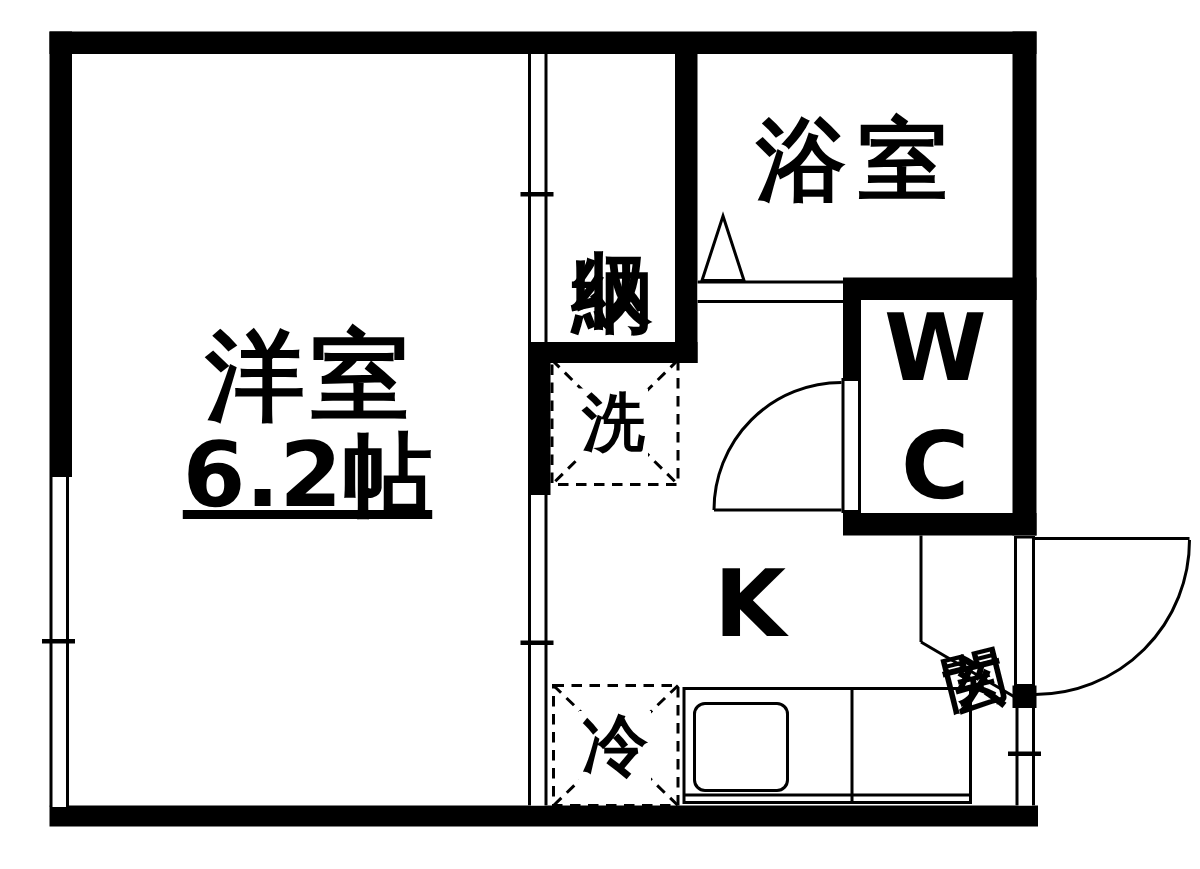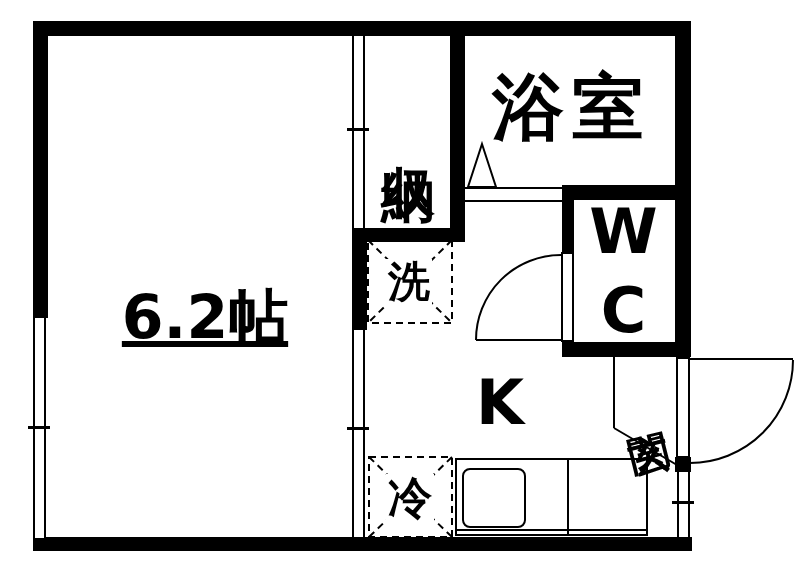--- a/index.html
+++ b/index.html
@@ -30,21 +30,21 @@
   .label{
     position:absolute;color:#000;font-weight:bold;
     transform:translate(-50%,-50%);
     white-space:nowrap;line-height:1;
   }
   .label.vtext{
     writing-mode:vertical-rl;text-orientation:upright;
   }
   #label-western-room{font-size:66px;letter-spacing:4px;}
   #label-western-size{font-size:60px;letter-spacing:0px;text-decoration:underline;}
-  #label-bathroom{font-size:72px;letter-spacing:8px;}
+  #label-bathroom{font-size:60px;letter-spacing:8px;}
   #label-closet{font-size:54px;letter-spacing:6px;}
   #label-wc{font-size:62px;letter-spacing:6px;}
   #label-kitchen{font-size:62px;}
   #label-washer{font-size:42px;background:#fff;padding:2px;}
   #label-fridge{font-size:44px;background:#fff;padding:2px;}
   #label-entrance{font-size:40px;letter-spacing:2px;
     transform:translate(-50%,-50%) rotate(-14deg);}
   svg.overlay{position:absolute;left:0;top:0;pointer-events:none;}
 </style>
 </head>
@@ -106,20 +106,21 @@
       <line x1="452" y1="240" x2="368" y2="323" stroke="#000000" stroke-width="2" stroke-dasharray="7,5"></line>
     </g>
 
     <g>
       <rect x="369" y="457" width="83" height="80" fill="none" stroke="#000000" stroke-width="2" stroke-dasharray="7,5"></rect>
       <line x1="369" y1="457" x2="452" y2="537" stroke="#000000" stroke-width="2" stroke-dasharray="7,5"></line>
       <line x1="452" y1="457" x2="369" y2="537" stroke="#000000" stroke-width="2" stroke-dasharray="7,5"></line>
     </g>
   </svg>
 
+  <div class="label" id="label-western-room" style="left:207px;top:251px;">洋室</div>
   <div class="label" id="label-western-size" style="left:205px;top:317px;">6.2帖</div>
 
   <div class="label vtext" id="label-closet" style="left:408px;top:128px;">収納</div>
 
   <div class="label" id="label-bathroom" style="left:572px;top:107px;">浴室</div>
 
   <div class="label vtext" id="label-wc" style="left:623px;top:274px;">WC</div>
 
   <div class="label" id="label-kitchen" style="left:500px;top:403px;">K</div>
 

